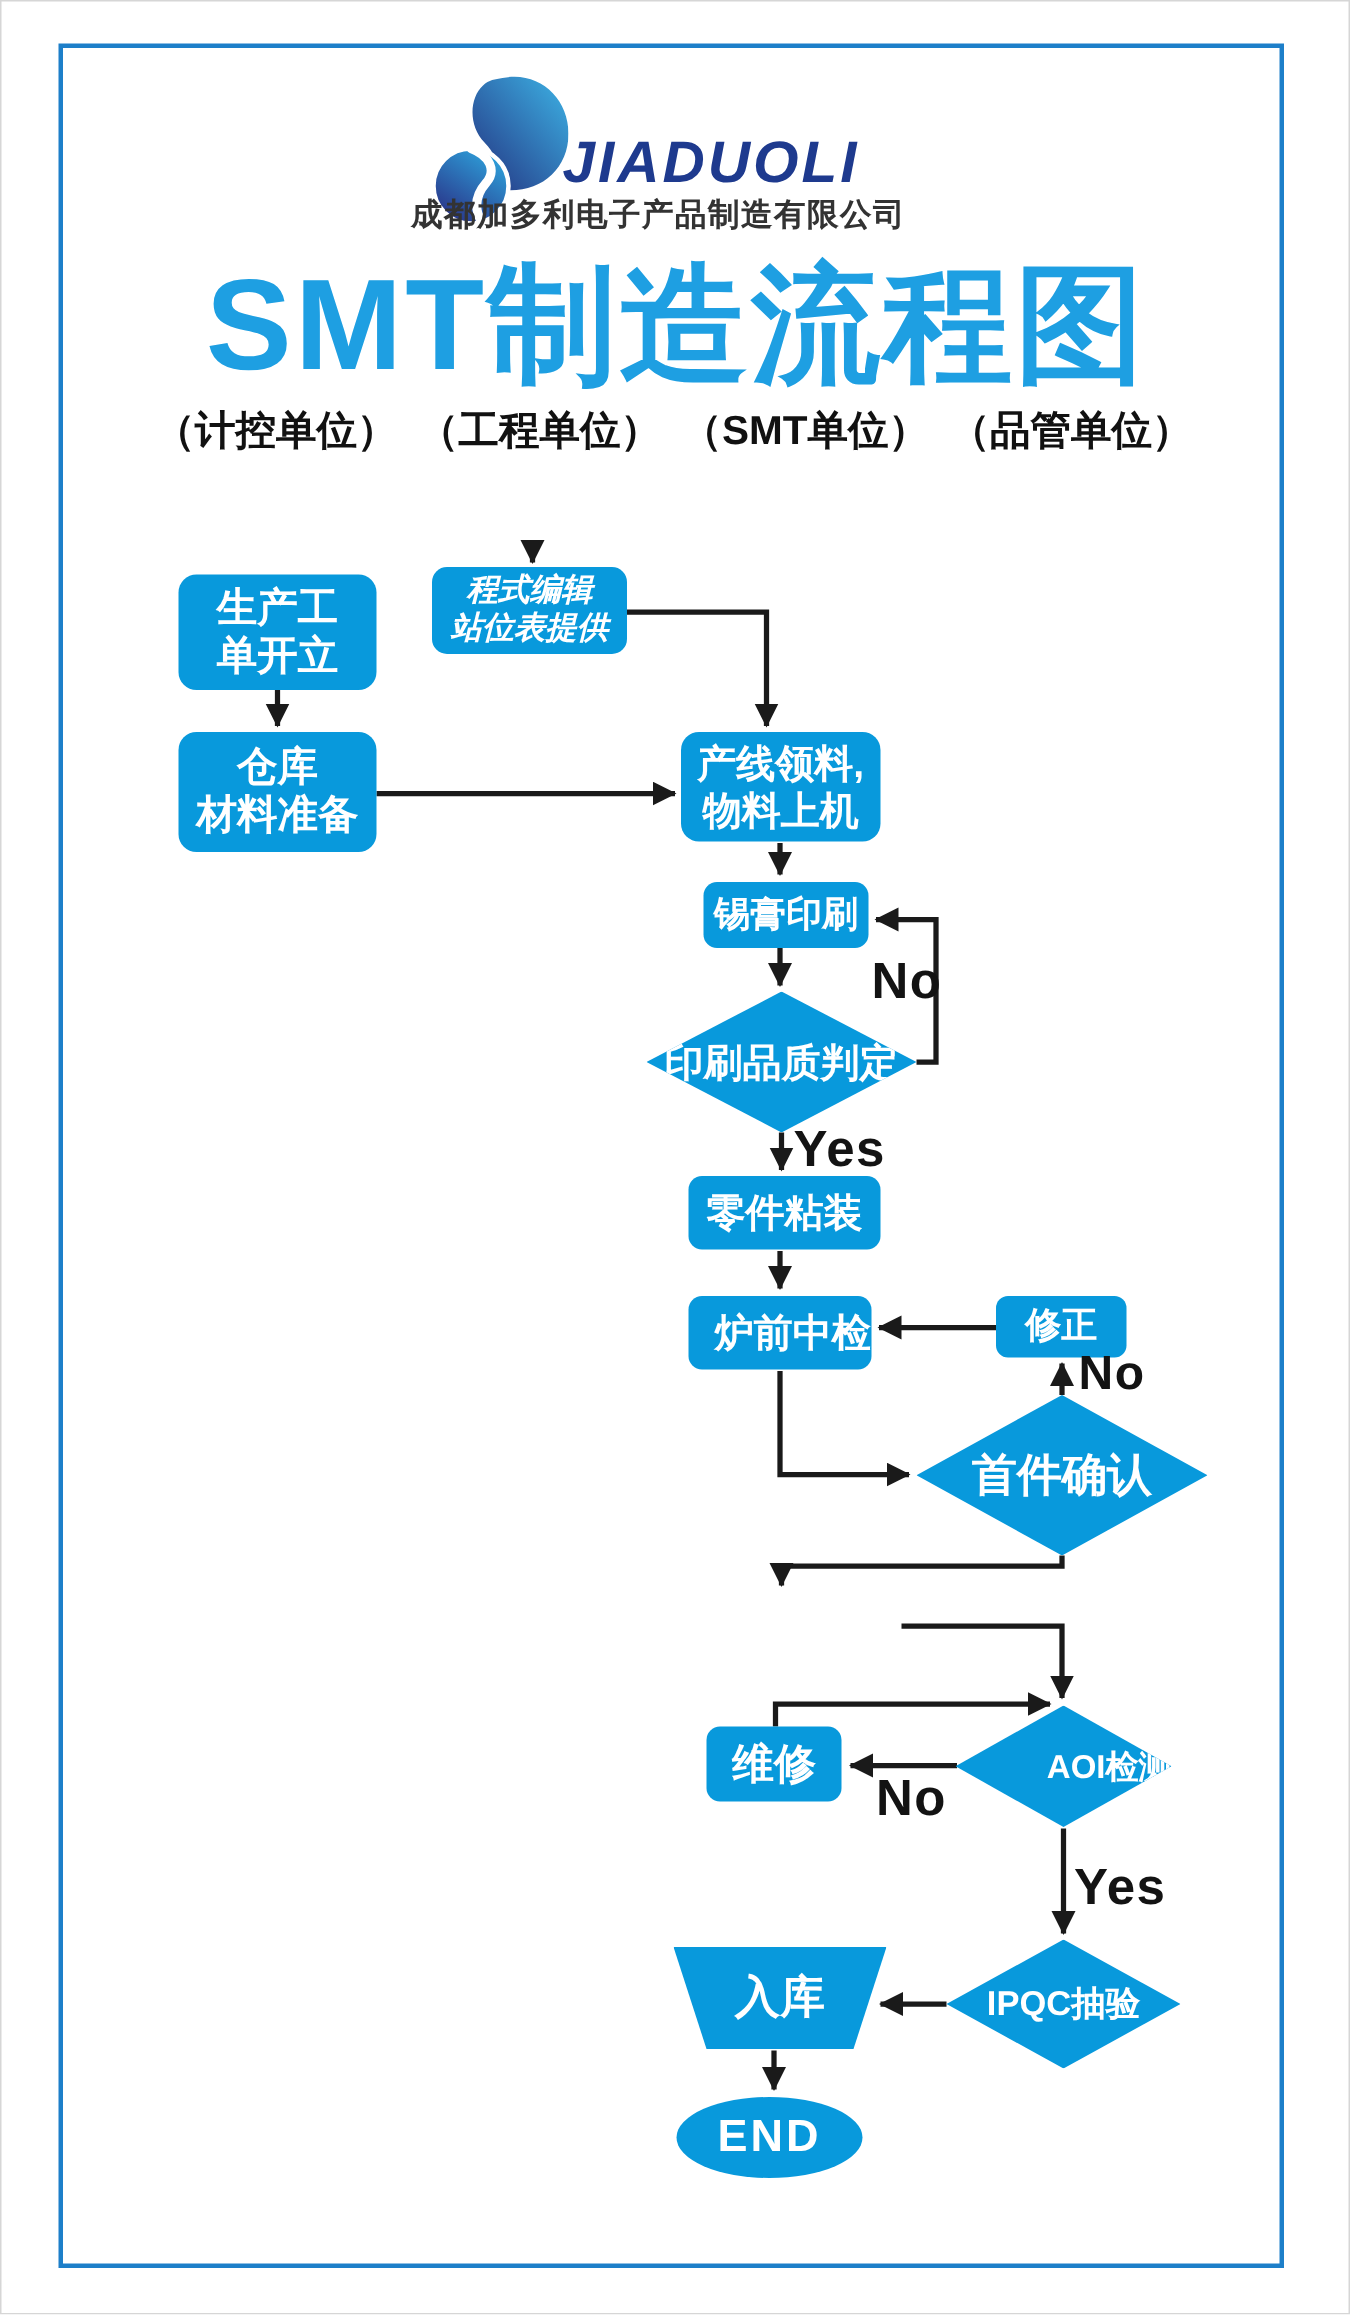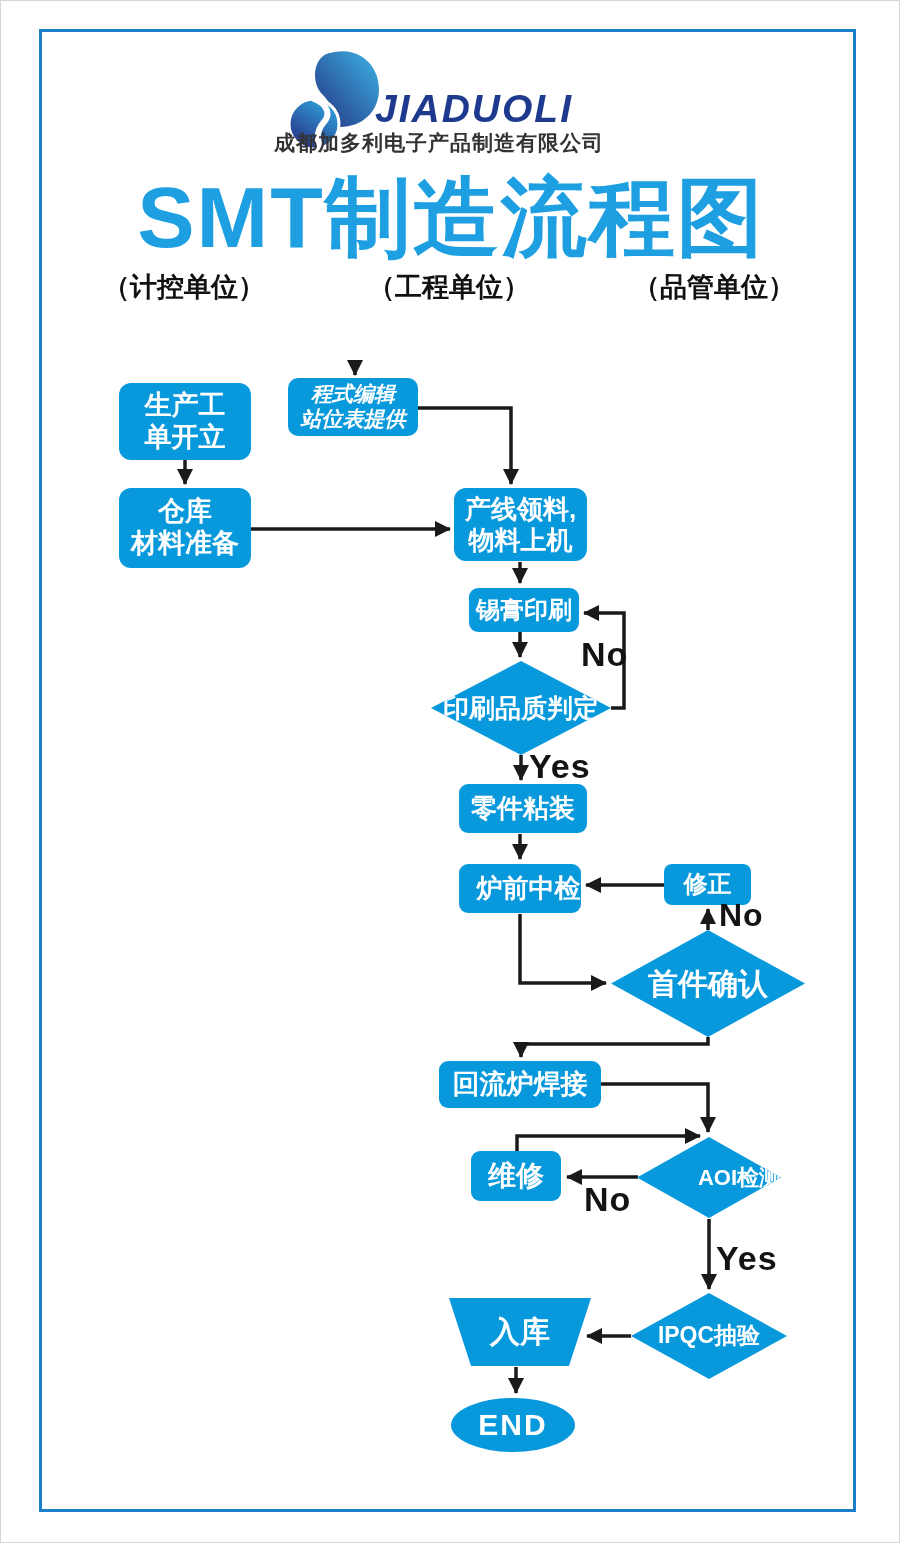--- a/index.html
+++ b/index.html
@@ -64,20 +64,21 @@
     <div class="logo-text">JIADUOLI</div>
   </div>
 
   <div class="company">成都加多利电子产品制造有限公司</div>
 
   <div class="title">SMT制造流程图</div>
 
   <div class="units">
     <span>（计控单位）</span>
     <span>（工程单位）</span>
+    <span>（SMT单位）</span>
     <span>（品管单位）</span>
   </div>
 
   <svg class="flow-svg">
     <defs>
       <marker id="ah" markerUnits="userSpaceOnUse" markerWidth="20" markerHeight="18" refX="15" refY="8" orient="auto">
         <path d="M0,0 L16,8 L0,16 Z" fill="#1a1a1a"></path>
       </marker>
     </defs>
     <path class="arrow" d="M354,363 V374" marker-end="url(#ah)"></path>
@@ -139,23 +140,20 @@
   </div>
 
   <div class="node" style="left:663px;top:863px;width:87px;height:41px;border-radius:8px;font-size:24px;">
     <span>修正</span>
   </div>
 
   <div class="node diamond" style="left:610px;top:929px;width:194px;height:107px;font-size:30px;">
     <span>首件确认</span>
   </div>
 
-  <div class="node" style="left:438px;top:1060px;width:162px;height:47px;border-radius:9px;font-size:27px;">
-    <span>回流炉焊接</span>
-  </div>
 
   <div class="node diamond" style="left:636px;top:1136px;width:144px;height:81px;font-size:22px;align-items:flex-end;">
     <span>AOI检测</span>
   </div>
 
   <div class="node" style="left:470px;top:1150px;width:90px;height:50px;border-radius:9px;font-size:28px;">
     <span>维修</span>
   </div>
 
   <div class="node diamond" style="left:630px;top:1292px;width:156px;height:86px;font-size:23px;">

